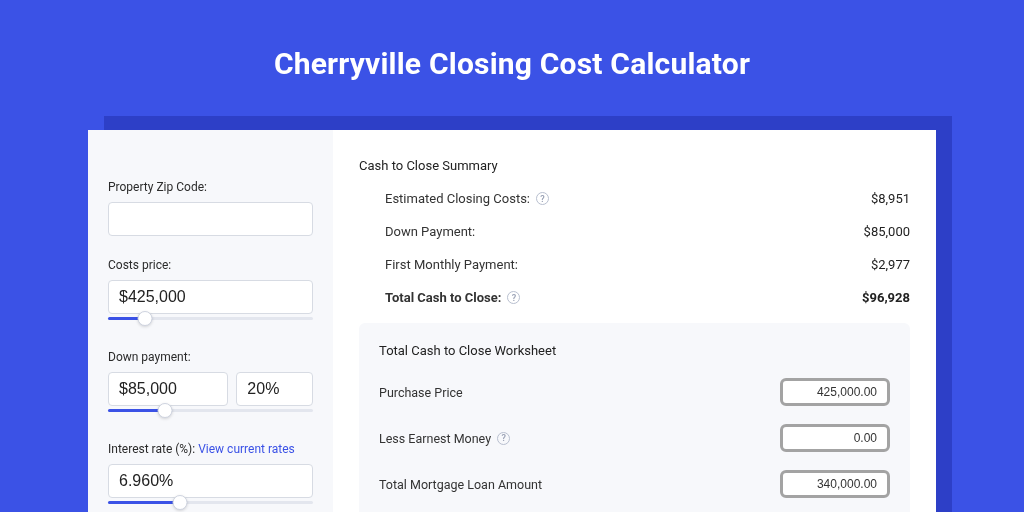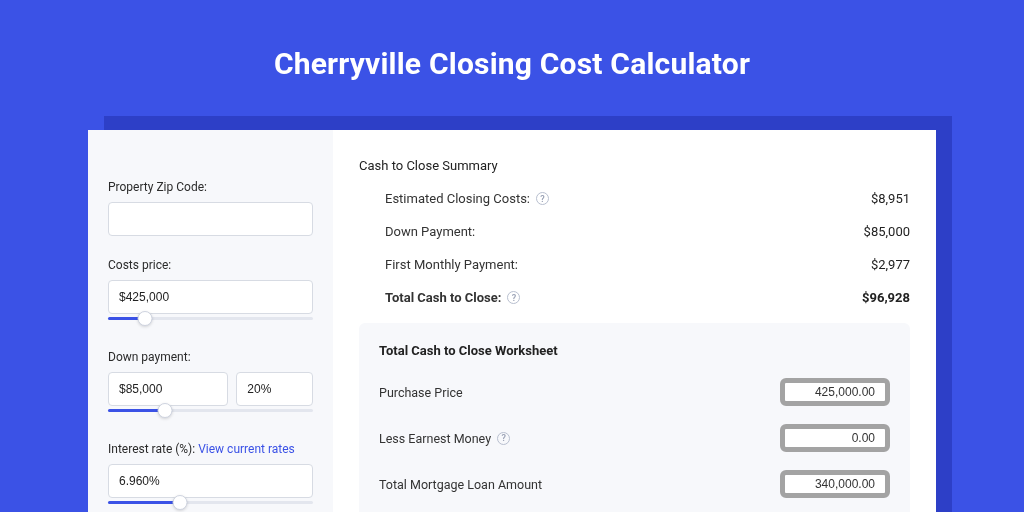--- a/index.html
+++ b/index.html
@@ -49,21 +49,21 @@
     color: #2b2b2b;
     margin-bottom: 8px;
   }
   .text-input {
     width: 100%;
     height: 34px;
     border: 1px solid #d7dbe3;
     border-radius: 4px;
     background: #fff;
     padding: 0 10px;
-    font-size: 12px;
+    font-size: 16px;
     color: #222;
   }
   .field-block { margin-bottom: 22px; }
   .slider-wrap { position: relative; padding-bottom: 14px; }
   .slider-track {
     position: absolute;
     left: 0; right: 0; bottom: 8px;
     height: 3px;
     background: #e3e6ee;
     border-radius: 2px;
@@ -124,35 +124,35 @@
   }
 
   .worksheet {
     background: #f7f8fb;
     border-radius: 6px;
     margin-top: 4px;
     padding: 20px 20px 6px 20px;
   }
   .ws-title {
     font-size: 13px;
-    font-weight: 700;
+    font-weight: 400;
     margin-bottom: 20px;
   }
   .ws-row {
     display: flex;
     justify-content: space-between;
     align-items: center;
     font-size: 12.5px;
     margin-bottom: 18px;
   }
   .ws-label { display: flex; align-items: center; gap: 6px; color: #333; }
   .ws-input {
     width: 110px;
     height: 28px;
-    border: 5px solid #a3a3a3;
+    border: 3px solid #a3a3a3;
     border-radius: 6px;
     background: #fff;
     font-size: 12px;
     text-align: right;
     padding: 0 10px;
     color: #333;
   }
 </style>
 </head>
 <body>

